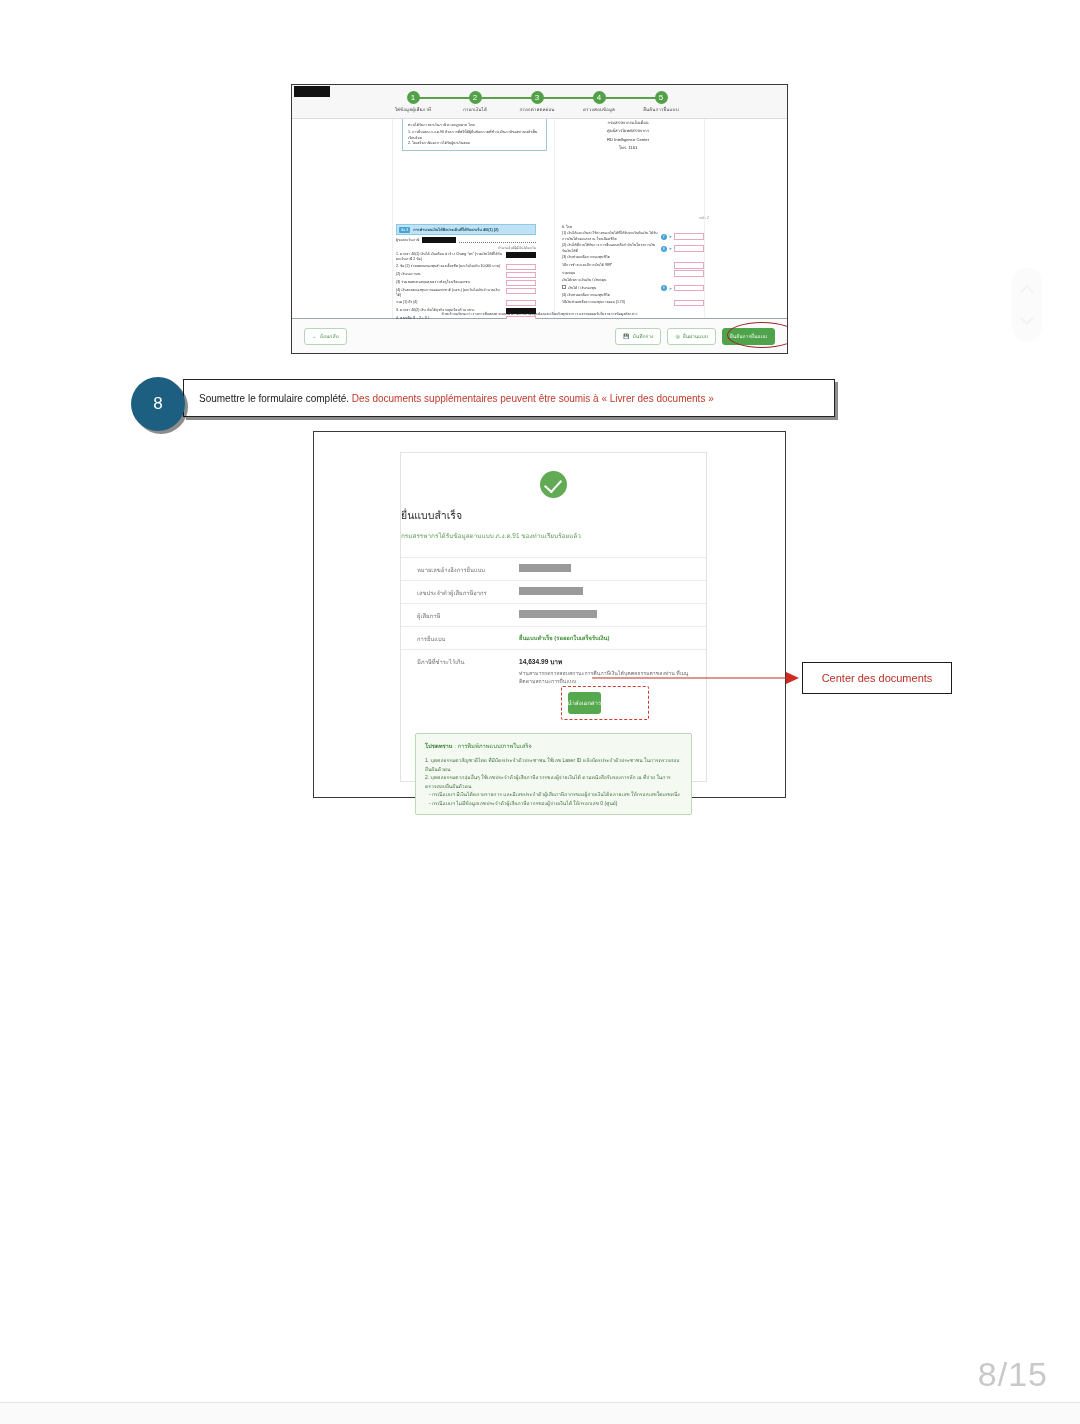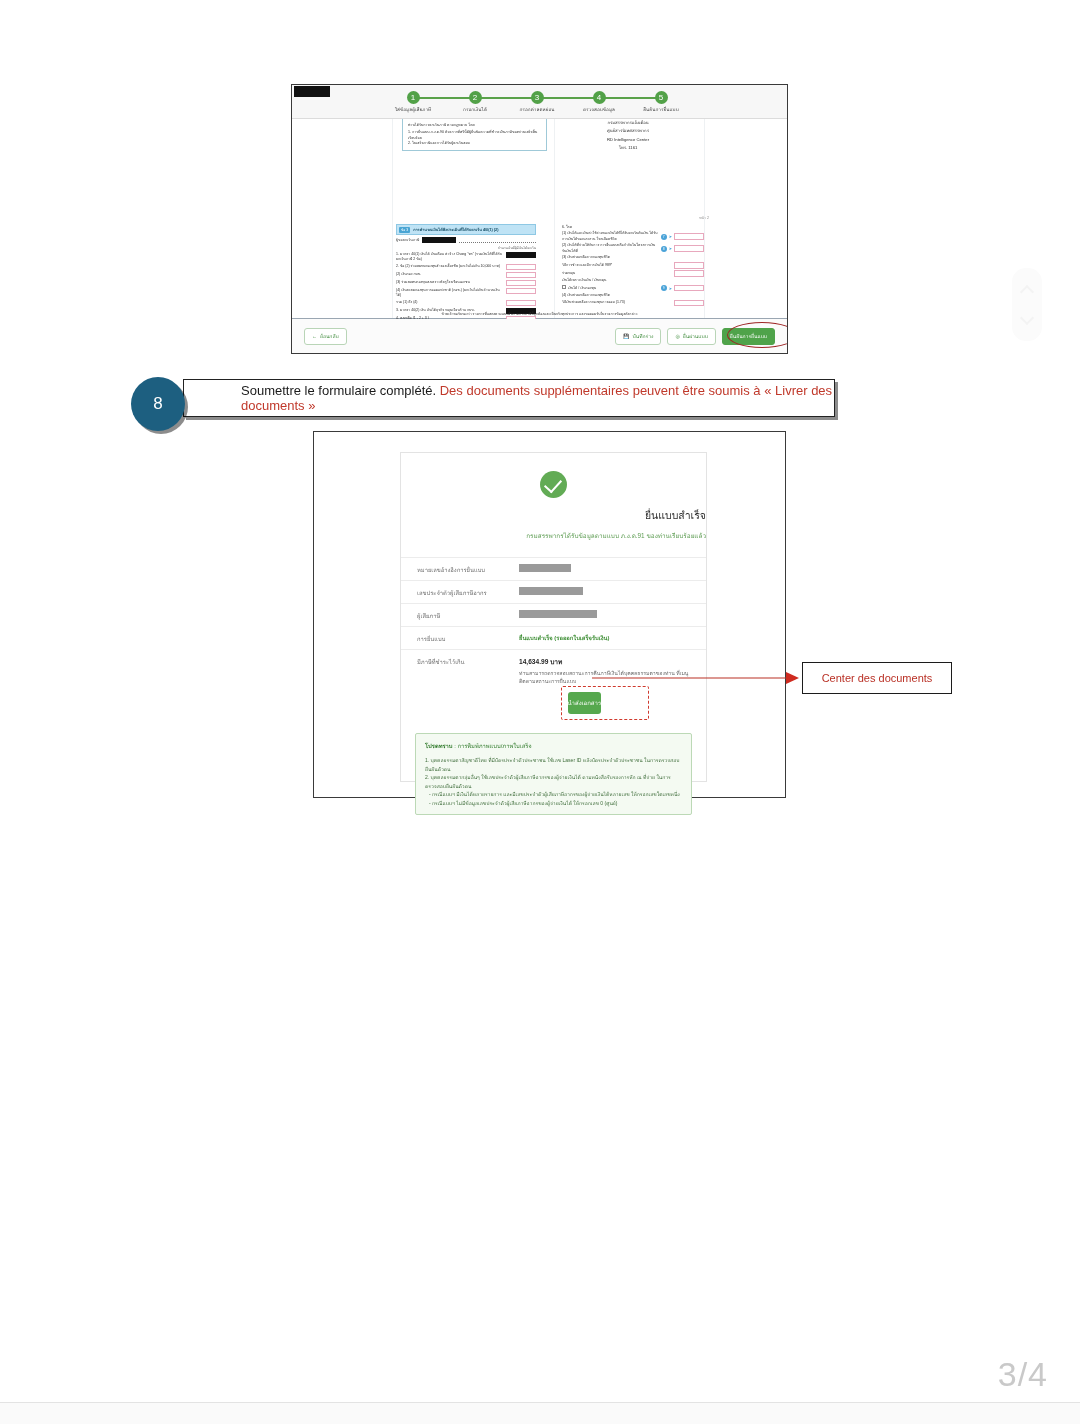--- a/index.html
+++ b/index.html
@@ -151,41 +151,41 @@
   }
 
   
   .caption-wrap { position: absolute; left: 131px; top: 379px; width: 704px; height: 42px; }
   .caption-box {
     position: absolute; left: 52px; top: 0; right: 0; height: 38px;
     border: 1px solid #222; background: #fff;
     display: flex; align-items: center; padding-left: 15px;
     box-shadow: 3px 3px 0 rgba(0,0,0,.45);
   }
-  .caption-txt { font-size: 13px; color: #1a1a1a; margin-left: 42px; }
+  .caption-txt { font-size: 10px; color: #1a1a1a; }
   .caption-txt .red { color: #c0392b; }
   .step-badge {
     position: absolute; left: 0; top: -2px;
     width: 54px; height: 54px; border-radius: 50%;
     background: #1d5f80; color: #fff;
     font-size: 17px; display: flex; align-items: center; justify-content: center;
     box-shadow: 3px 3px 0 rgba(0,0,0,.45);
   }
 
   
   .shot2 {
     position: absolute; left: 313px; top: 431px;
     width: 473px; height: 367px;
     background: #fff; border: 1.5px solid #3a3a3a;
   }
   .succ-card {
     position: absolute; left: 86px; top: 20px; width: 307px; height: 330px;
     border: 1px solid #e3e3e3; background: #fff;
   }
-  .succ-head { padding: 18px 0 8px; text-align: right; }
+  .succ-head { padding: 18px 0 8px; text-align: left; }
   .check-circle {
     width: 27px; height: 27px; border-radius: 50%; background: #62ab55;
     margin: 0 auto 9px; position: relative;
   }
   .check-circle::after {
     content: ""; position: absolute; left: 8px; top: 5px;
     width: 8px; height: 14px; border: solid #fff;
     border-width: 0 2.6px 2.6px 0; transform: rotate(42deg);
   }
   .succ-title { font-size: 10.5px; color: #2f2f2f; }
@@ -504,15 +504,15 @@
   </svg>
   <div class="callout-box">
     <span class="callout-txt">Center des documents</span>
   </div>
 
   <div class="scroll-widget">
     <div class="ch up"></div>
     <div class="ch dn"></div>
   </div>
 
-  <div class="page-number">3/4</div>
+  <div class="page-number">8/15</div>
   <div class="page-footer-rule"></div>
 </div>
 
 </body></html>

